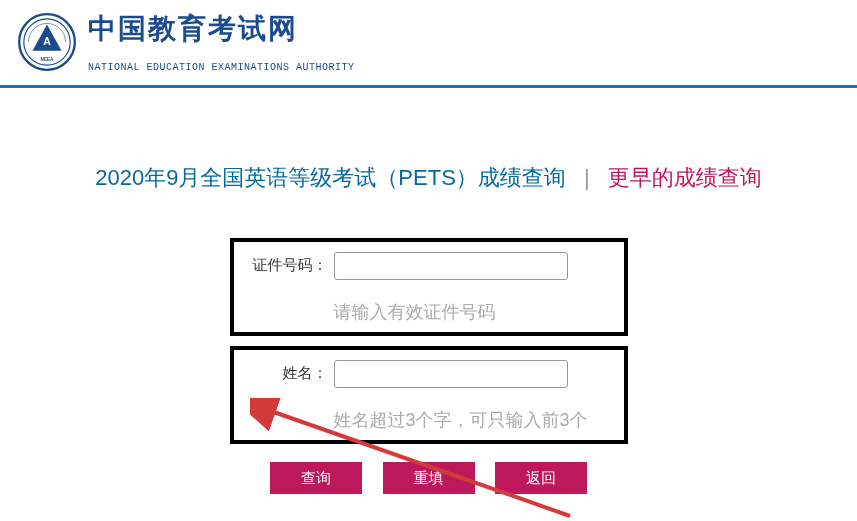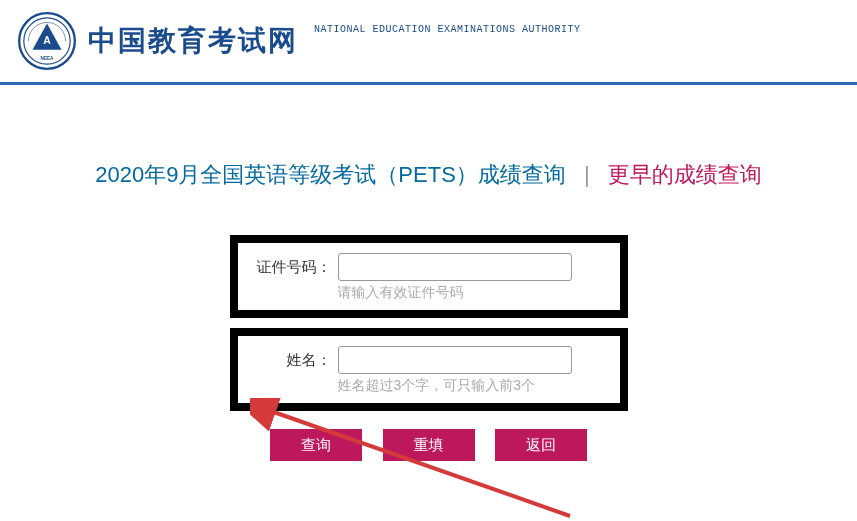--- a/index.html
+++ b/index.html
@@ -24,21 +24,21 @@
       width: 58px;
       height: 58px;
       margin-right: 12px;
     }
     .logo svg {
       width: 100%;
       height: 100%;
     }
     .title-block {
       display: flex;
-      flex-direction: row;
+      flex-direction: column;
       gap: 16px;
     }
     .site-title {
       font-size: 28px;
       font-weight: bold;
       color: #1a4b8c;
       letter-spacing: 2px;
       line-height: 1.2;
     }
     .site-subtitle {
@@ -64,21 +64,21 @@
     }
     .earlier-link {
       color: #be185d;
       cursor: pointer;
     }
     .form-container {
       display: inline-block;
       text-align: left;
     }
     .form-row {
-      border: 8px solid #000000;
+      border: 4px solid #000000;
       padding: 10px 24px 8px 18px;
       margin-bottom: 10px;
       width: 398px;
     }
     .field-line {
       display: flex;
       align-items: center;
     }
     .field-label {
       width: 76px;
@@ -91,22 +91,22 @@
       width: 234px;
       height: 28px;
       border: 1px solid #999;
       border-radius: 3px;
       padding: 2px 6px;
       font-size: 14px;
     }
     .field-hint {
       margin-left: 82px;
       color: #aaa;
-      font-size: 14px;
-      margin-top: 3px;
+      font-size: 18px;
+      margin-top: 20px;
     }
     .button-row {
       margin-top: 18px;
       text-align: center;
     }
     .btn {
       display: inline-block;
       width: 92px;
       height: 32px;
       line-height: 32px;

